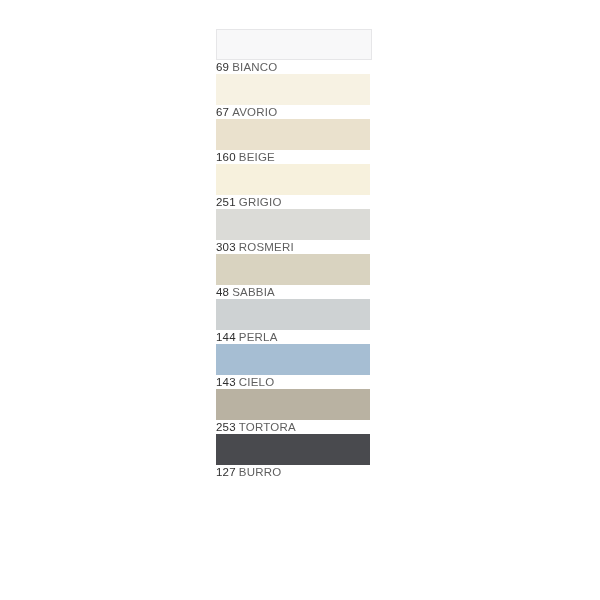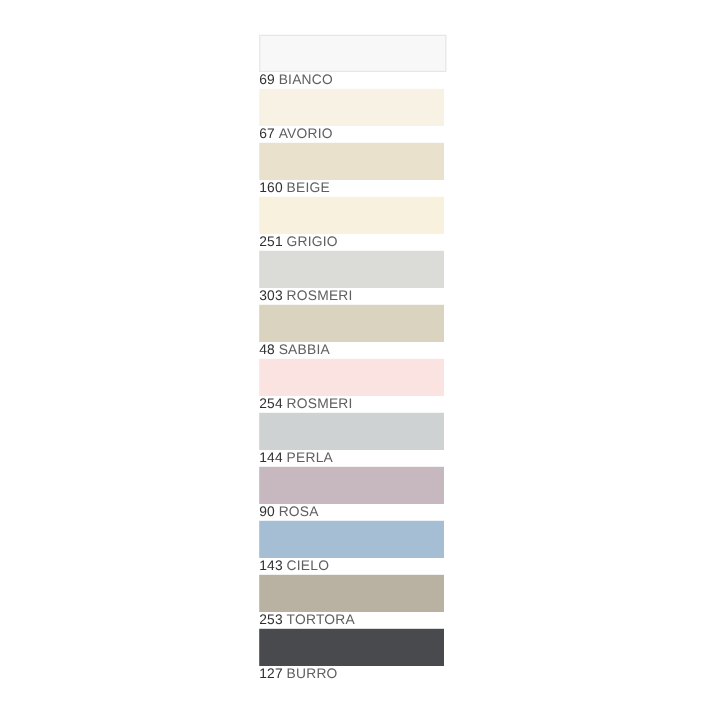--- a/index.html
+++ b/index.html
@@ -84,30 +84,22 @@
       </div>
       <div class="swatch-row">
         <div class="swatch-chip" style="background-color: rgb(219, 219, 215);"></div>
         <div class="swatch-label"><span class="swatch-code">303</span><span class="swatch-name">ROSMERI</span></div>
       </div>
       <div class="swatch-row">
         <div class="swatch-chip" style="background-color: rgb(217, 211, 192);"></div>
         <div class="swatch-label"><span class="swatch-code">48</span><span class="swatch-name">SABBIA</span></div>
       </div>
       <div class="swatch-row">
-        <div class="swatch-chip" style="background-color: rgb(250, 227, 225);"></div>
-        <div class="swatch-label"><span class="swatch-code">254</span><span class="swatch-name">ROSMERI</span></div>
-      </div>
-      <div class="swatch-row">
         <div class="swatch-chip" style="background-color: rgb(206, 210, 211);"></div>
         <div class="swatch-label"><span class="swatch-code">144</span><span class="swatch-name">PERLA</span></div>
-      </div>
-      <div class="swatch-row">
-        <div class="swatch-chip" style="background-color: rgb(199, 183, 190);"></div>
-        <div class="swatch-label"><span class="swatch-code">90</span><span class="swatch-name">ROSA</span></div>
       </div>
       <div class="swatch-row">
         <div class="swatch-chip" style="background-color: rgb(166, 190, 211);"></div>
         <div class="swatch-label"><span class="swatch-code">143</span><span class="swatch-name">CIELO</span></div>
       </div>
       <div class="swatch-row">
         <div class="swatch-chip" style="background-color: rgb(185, 178, 162);"></div>
         <div class="swatch-label"><span class="swatch-code">253</span><span class="swatch-name">TORTORA</span></div>
       </div>
       <div class="swatch-row">

